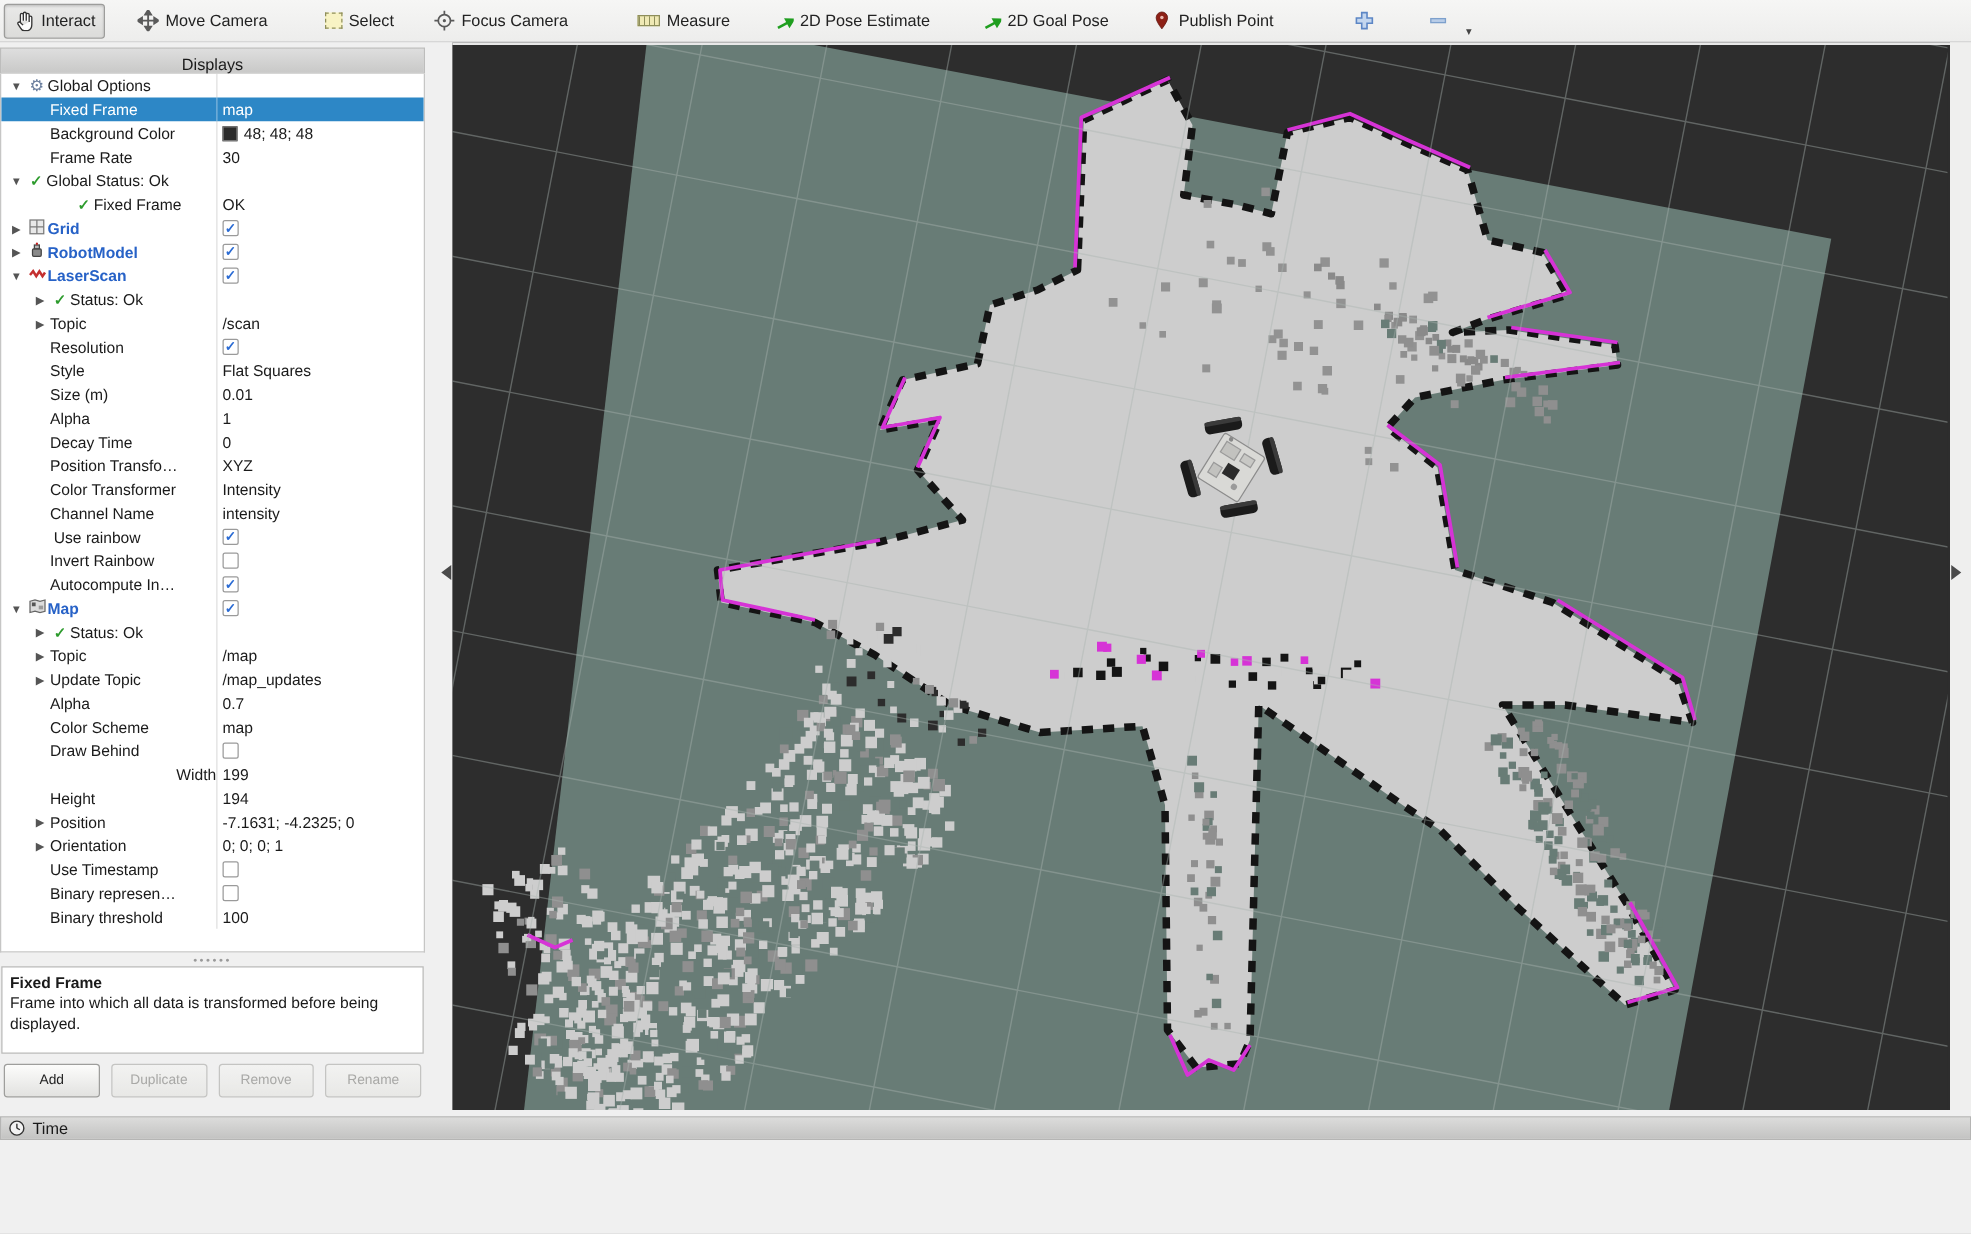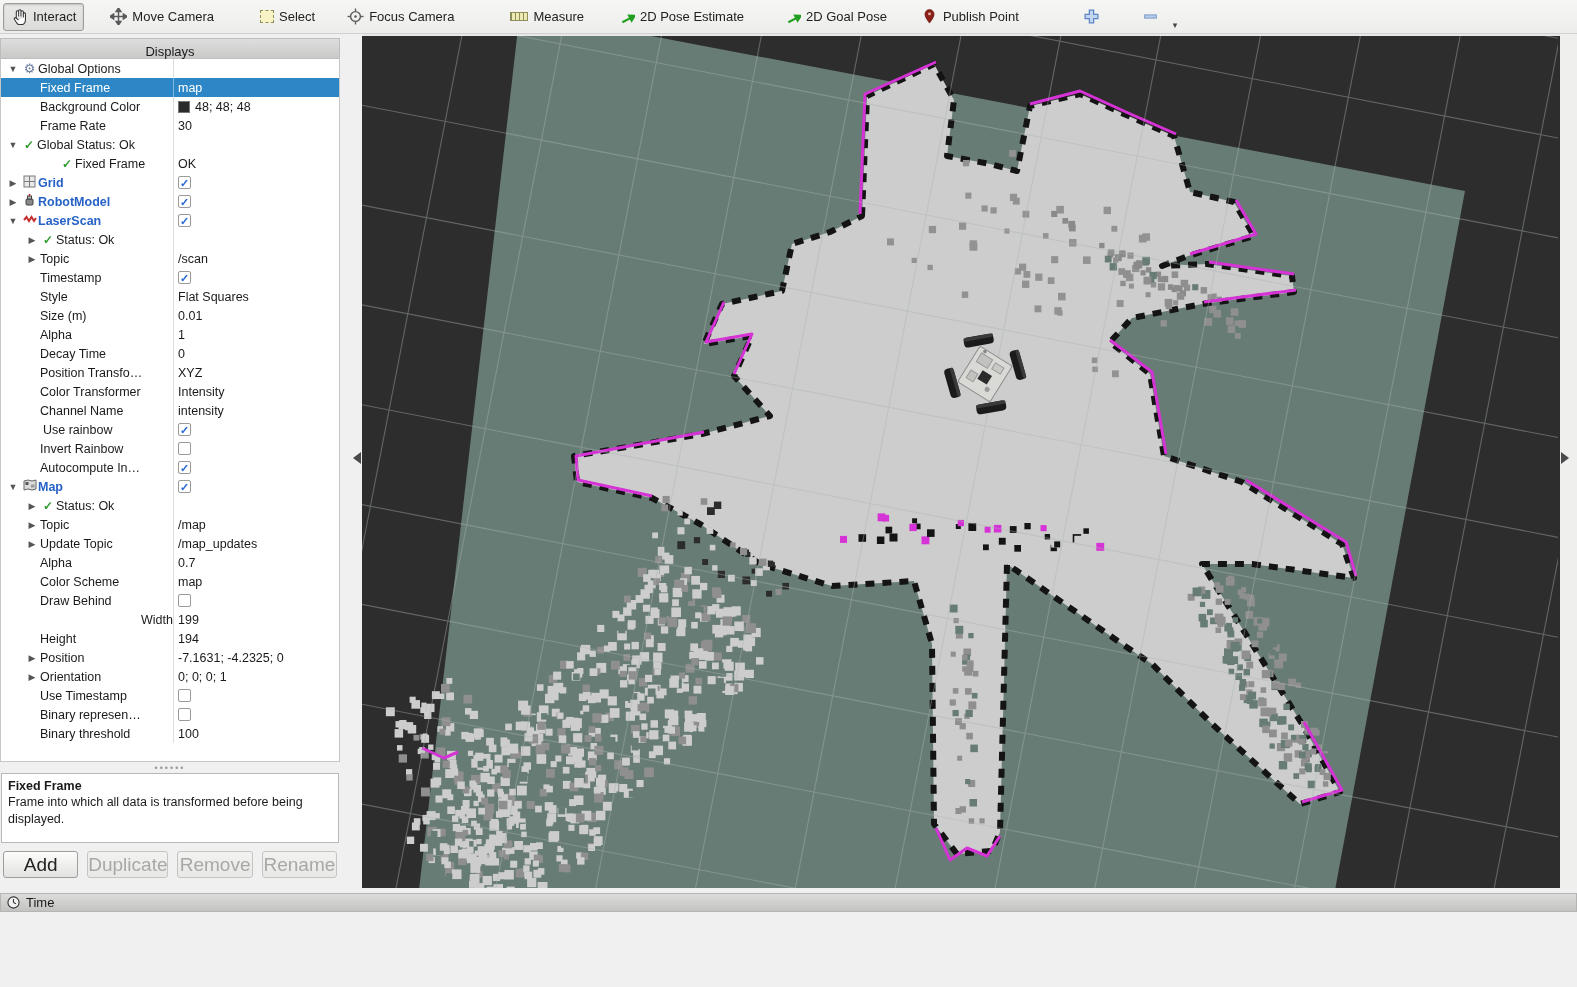--- a/index.html
+++ b/index.html
@@ -42,21 +42,21 @@
   .dname { color:#2762c7; font-weight:bold; }
   .cbox { width:13px; height:13px; background:#fff; border:1px solid #9a9a9a; border-radius:2px;
     font-size:11px; line-height:12px; text-align:center; color:#2a6bd4; font-weight:bold; }
   .swatch { width:12px; height:12px; background:#2b2b2b; border:1px solid #777; margin-right:5px; }
   #d-grip { height:11px; display:flex; align-items:center; justify-content:center; color:#9a9a9a;
     font-size:9px; letter-spacing:2px; }
   #d-help { margin:0 1px; height:70px; background:#fff; border:1px solid #b8b8b7; padding:4px 6px;
     font-size:12.5px; line-height:1.3; }
   #d-help b { display:block; }
   #d-btns { margin-top:8px; display:flex; gap:9px; padding:0 3px; }
-  .pbtn { flex:1; height:27px; font-size:19px; border:1px solid #9e9e9c; border-radius:3px;
+  .pbtn { flex:1; height:27px; font-size:11px; border:1px solid #9e9e9c; border-radius:3px;
     background:linear-gradient(#fcfcfb,#e2e2e0); color:#222; text-align:center; line-height:25px; }
   .pbtn.disabled { color:#a8a8a6; border-color:#c4c4c2; background:linear-gradient(#f2f2f1,#e8e8e6); }
 
   
   #splitL { position:absolute; left:340px; top:34px; width:22px; height:854px; background:#f0f0f0; }
   #splitL .arr { position:absolute; right:1px; top:418px; width:0; height:0;
     border:6px solid transparent; border-right:8px solid #4a4a4a; }
   #viewport { position:absolute; left:362px; top:34px; width:1198px; height:854px;
     background:#2d2d2d; border-top:2px solid #e8e8e8; }
   #viewport svg { display:block; }
@@ -273,21 +273,21 @@
           <span class="arrow">▶</span>
           <span class="plabel">Topic</span>
         </div>
         <div class="val-zone">
           <span>/scan</span>
         </div>
       </div>
       <div class="trow">
         <div class="lab-zone" style="padding-left: 23px;">
           <span class="arrow"></span>
-          <span class="plabel">Timestamp</span>
+          <span class="plabel">Resolution</span>
         </div>
         <div class="val-zone">
           <span class="cbox">✓</span>
         </div>
       </div>
       <div class="trow">
         <div class="lab-zone" style="padding-left: 23px;">
           <span class="arrow"></span>
           <span class="plabel">Style</span>
         </div>

